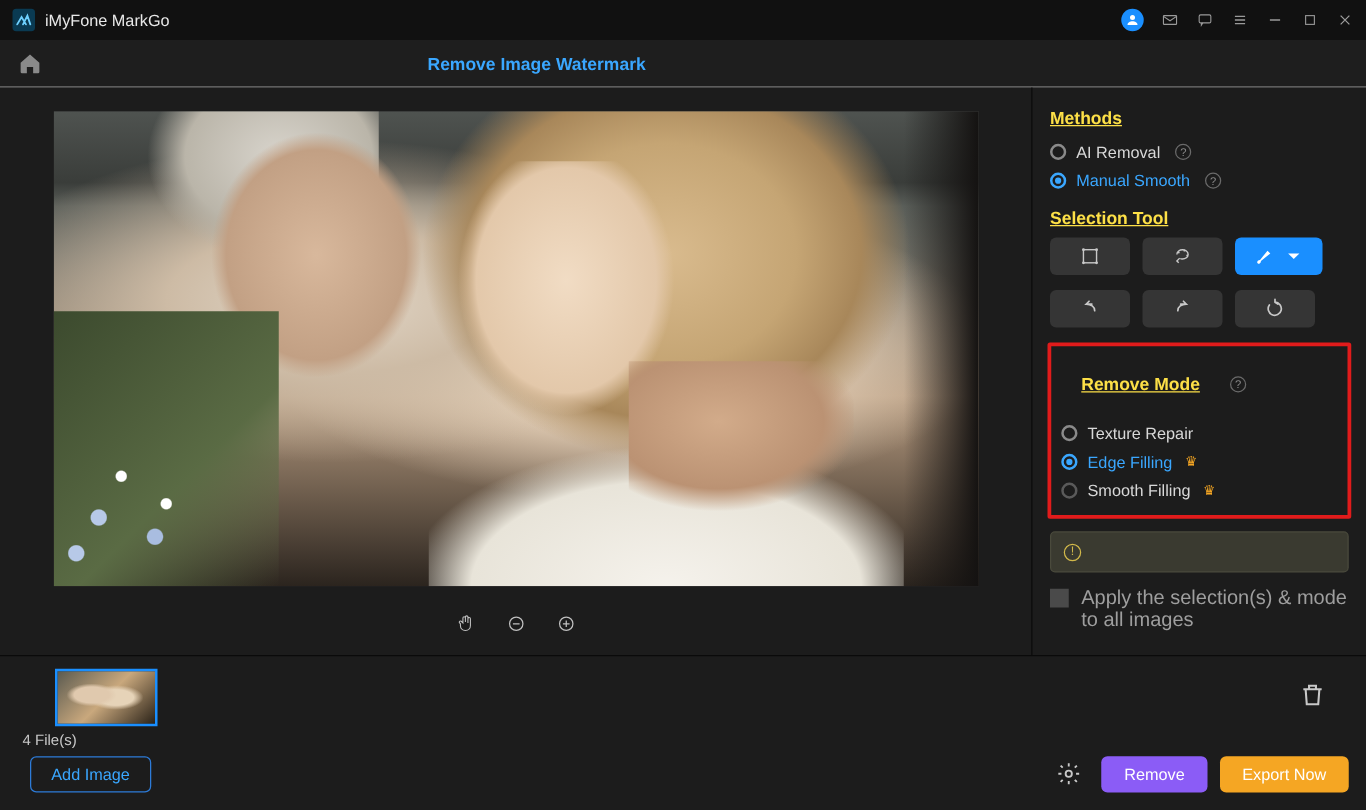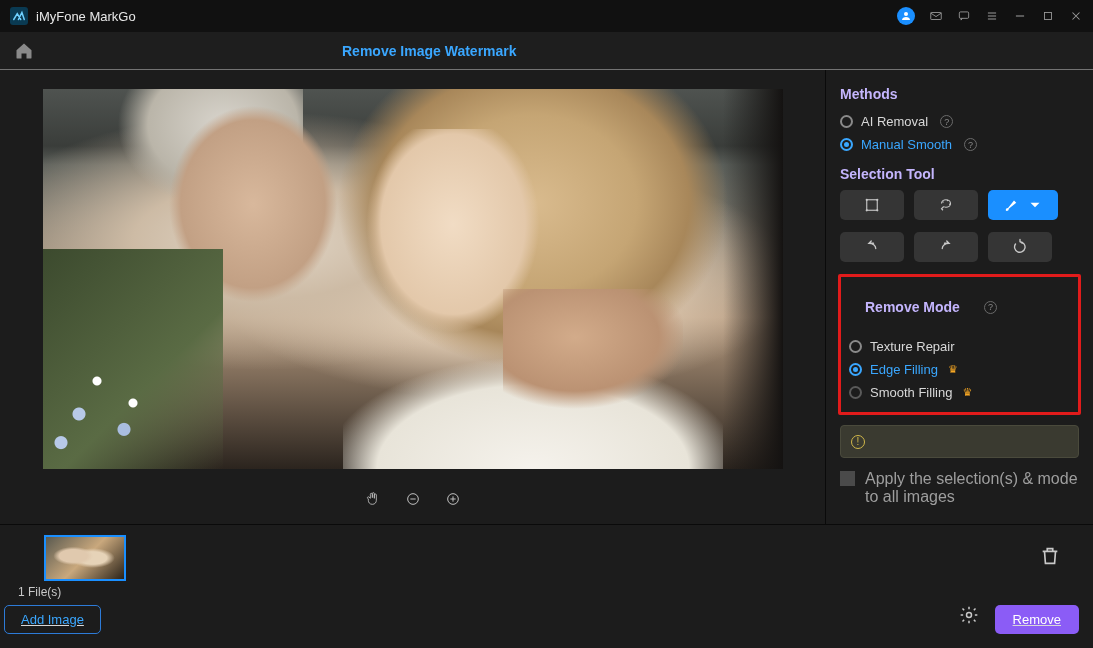--- a/index.html
+++ b/index.html
@@ -58,21 +58,21 @@
   .arm { position:absolute; right:100px; bottom:60px; width:180px; height:120px;
     background: radial-gradient(ellipse 140px 90px at 40% 40%, #d2ab8a 0%, #bb9273 60%, transparent 80%); }
   .dark-r { position:absolute; right:0; top:0; width:60px; height:100%; background:linear-gradient(90deg, transparent, #141211); }
 
   .canvas-tools { height:50px; display:flex; align-items:center; justify-content:center; gap:24px; }
   .ct { color:#c0c0c0; cursor:pointer; display:flex; }
   .ct svg { width:16px; height:16px; }
 
   
   .sidebar { flex:1; padding: 16px 14px 10px 14px; font-size: 13px; overflow:hidden; }
-  .sec-title { font-size: 14px; font-weight: 600; color:#c4b5fd; margin-bottom:8px; }
+  .sec-title { font-size: 14px; font-weight: 600; color:#fde047; margin-bottom:8px;text-decoration:underline; }
   .radio-row { display:flex; align-items:center; gap:8px; padding:4px 0; cursor:pointer; }
   .radio { width:13px; height:13px; border-radius:50%; border:2px solid #8a8a8a; position:relative; flex-shrink:0; }
   .radio.sel { border-color:#3aa7ff; }
   .radio.sel::after { content:""; position:absolute; inset:2px; border-radius:50%; background:#3aa7ff; }
   .radio.dim { border-color:#5a5a5a; }
   .radio-lbl.sel { color:#3aa7ff; }
   .help { width:13px; height:13px; border:1px solid #6a6a6a; border-radius:50%; display:inline-flex; align-items:center; justify-content:center; font-size:9px; color:#8a8a8a; margin-left:4px; }
 
   .tool-row { display:flex; gap:10px; margin:6px 0 12px 0; }
   .tool-btn { width:64px; height:30px; background:#353535; border-radius:5px; display:flex; align-items:center; justify-content:center; cursor:pointer; }
@@ -94,21 +94,21 @@
   
   .footer { position:absolute; left:0; right:0; bottom:0; height:124px; border-top:1px solid #0a0a0a; background:#1c1c1c; }
   .thumb-row { padding:10px 18px 4px 44px; display:flex; align-items:center; }
   .thumb { width:82px; height:46px; border:2px solid #1a8fff; background:
     radial-gradient(ellipse at 35% 45%, #e0c9ae 0 14px, transparent 20px),
     radial-gradient(ellipse at 60% 50%, #e6d3b8 0 14px, transparent 22px),
     linear-gradient(135deg,#5a5a50,#c9a87d,#2a2218);
   }
   .trash { margin-left:auto; margin-right:14px; color:#c8c8c8; cursor:pointer; }
   .file-count { padding:0 0 6px 18px; font-size:12px; color:#c8c8c8; }
-  .action-row { display:flex; align-items:flex-start; padding:0 14px 10px 4px; gap:10px;text-decoration:underline; }
+  .action-row { display:flex; align-items:flex-end; padding:0 14px 10px 24px; gap:10px; }
   .add-img-btn { border:1.5px solid #2d7bd8; color:#3aa7ff; background:transparent; padding:6px 16px; border-radius:5px; font-size:13px; cursor:pointer; }
   .spacer { flex:1; }
   .gear { color:#c8c8c8; cursor:pointer; margin-right:6px; }
   .btn { padding:7px 18px; border-radius:5px; font-size:13px; border:none; cursor:pointer; }
   .btn-remove { background:#8b5cf6; color:#fff; }
   .btn-export { background:#f5a623; color:#fff; }
 </style>
 </head>
 <body>
 
@@ -300,25 +300,26 @@
 
 <div class="footer">
   <div class="thumb-row">
     <div class="thumb"></div>
     <div class="trash">
       <svg viewBox="0 0 24 24" width="22" height="22">
           <path d="M6 7h12l-1 13H7zM9 4h6v3H9zM4 7h16" fill="none" stroke="#c8c8c8" stroke-width="1.8"></path>
         </svg>
     </div>
   </div>
-  <div class="file-count">1 File(s)</div>
+  <div class="file-count">4 File(s)</div>
   <div class="action-row">
     <button class="add-img-btn">Add Image</button>
     <div class="spacer"></div>
     <div class="gear">
       <svg viewBox="0 0 24 24" width="20" height="20">
           <circle cx="12" cy="12" r="3" fill="none" stroke="#c8c8c8" stroke-width="1.8"></circle>
           <path d="M12 2v3M12 19v3M4.2 4.2l2 2M17.8 17.8l2 2M2 12h3M19 12h3M4.2 19.8l2-2M17.8 6.2l2-2" stroke="#c8c8c8" stroke-width="1.8"></path>
         </svg>
     </div>
     <button class="btn btn-remove">Remove</button>
+    <button class="btn btn-export">Export Now</button>
   </div>
 </div>
 
 </body></html>

